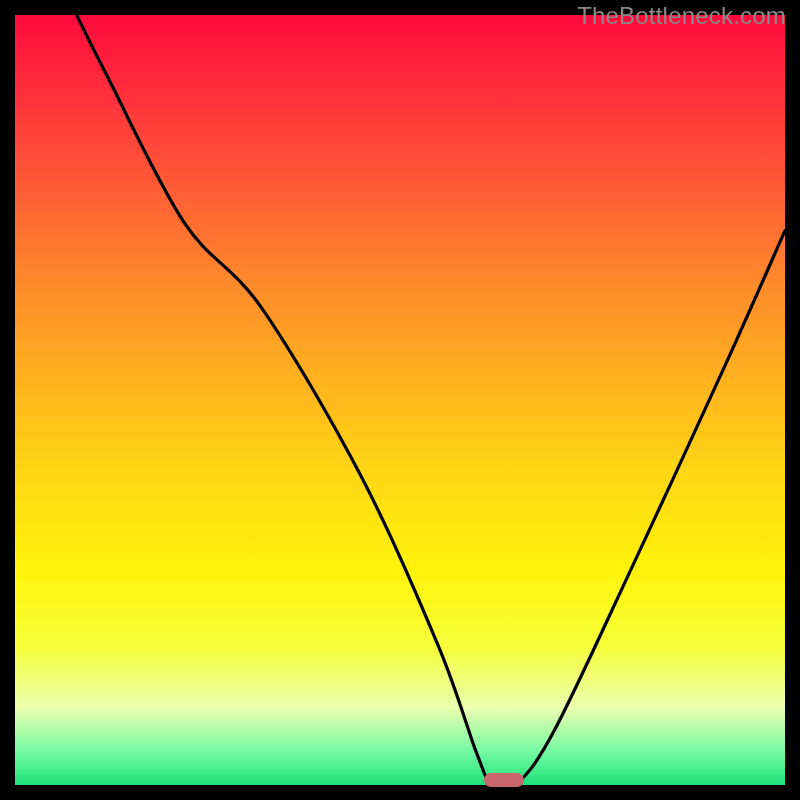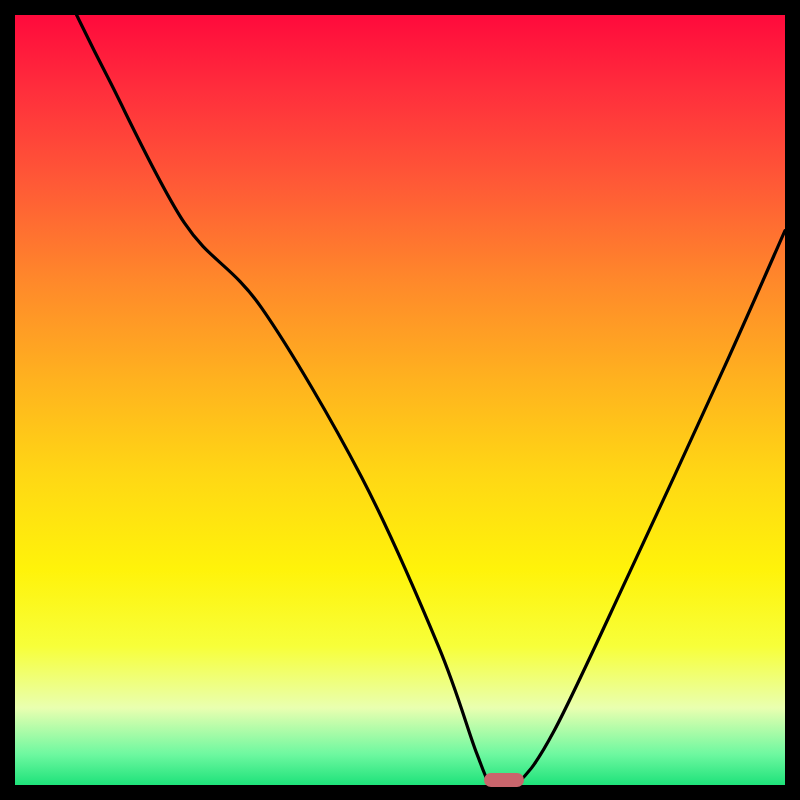--- a/index.html
+++ b/index.html
@@ -72,13 +72,14 @@
 <div class="frame">
   <div class="plot-area">
 
     <svg class="curve" viewBox="0 0 770 770" preserveAspectRatio="none">
       <path id="curve-path" fill="none" stroke="#000000" stroke-width="3.2" stroke-linejoin="round" stroke-linecap="round" d="M 61.60 0.00 C 66.73 10.27, 74.43 26.95, 92.40 61.60 C 110.37 96.25, 143.73 169.40, 169.40 207.90 C 195.07 246.40, 216.88 250.25, 246.40 292.60 C 275.92 334.95, 316.98 405.53, 346.50 462.00 C 376.02 518.47, 404.25 585.20, 423.50 631.40 C 442.75 677.60, 453.02 716.10, 462.00 739.20 C 470.98 762.30, 470.98 764.87, 477.40 770.00 C 483.82 775.13, 490.23 778.98, 500.50 770.00 C 510.77 761.02, 519.75 752.03, 539.00 716.10 C 558.25 680.17, 587.77 614.72, 616.00 554.40 C 644.23 494.08, 682.73 410.67, 708.40 354.20 C 734.07 297.73, 759.73 238.70, 770.00 215.60"></path>
     </svg>
 
     <div class="marker" id="marker" style="left: 488.95px; top: 764.61px; background: rgb(201, 101, 108);"></div>
   </div>
 
+  <div class="watermark">TheBottleneck.com</div>
 </div>
 
 </body></html>

